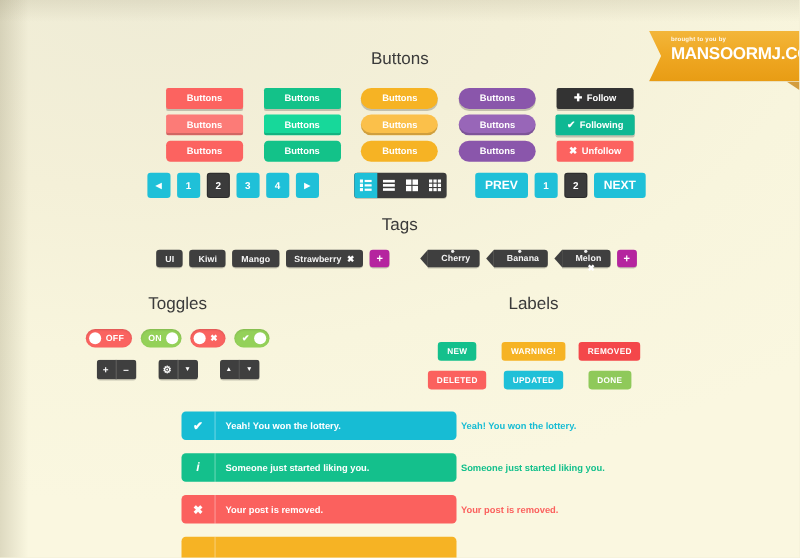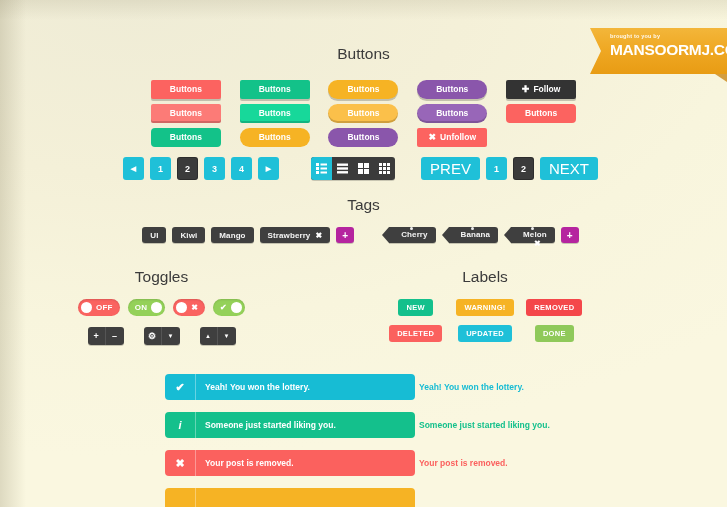--- a/index.html
+++ b/index.html
@@ -123,21 +123,21 @@
     display: flex; background: #3b3b3b; border-radius: 3px; overflow: hidden;
     height: 23px; box-shadow: 0 1px 0 rgba(0,0,0,.18);
   }
   .viewsw .v {
     width: 21px; height: 23px; display:flex; align-items:center; justify-content:center;
     cursor: pointer;
   }
   .viewsw .v.on { background: #1fc0d8; }
   .pgtxt {
     height: 23px; border-radius: 3px; background: #1fc0d8; color:#fff;
-    font-size: 15px; font-weight: normal; padding: 0 9px;
+    font-size: 11px; font-weight: bold; padding: 0 9px;
     display:flex; align-items:center; justify-content:center; margin-right:6px;
     cursor:pointer; border:0; font-family:"Liberation Sans", sans-serif;
   }
 
   
   #tags-area { position: absolute; left: 0; top: 196px; width: 727px; }
   #tags-row { margin-top: 13px; display:flex; justify-content:center; align-items:center; }
   .tag {
     background: #3f3f3f; color: #f4f4f4; font-size: 8px; font-weight: bold;
     height: 16px; border-radius: 3px; display: flex; align-items: center;
@@ -187,21 +187,21 @@
   .stepper .sb {
     width: 18px; height: 18px; background: #3f3f3f; color: #fff;
     display:flex; align-items:center; justify-content:center;
     font-size: 9px; font-weight: bold; cursor: pointer;
     border-right: 1px solid #555;
   }
   .stepper .sb:last-child { border-right: 0; }
   .stepper .sb.tiny { font-size: 6px; }
 
   #labels-grid {
-    margin: 13px auto 0; width: 200px;
+    margin: 25px auto 0; width: 200px;
     display: grid; grid-template-columns: repeat(3, 1fr);
     row-gap: 9px; column-gap: 8px; justify-items: center;
   }
   .lbl-chip {
     font-size: 7.5px; font-weight: bold; color: #fff; letter-spacing: .3px;
     border-radius: 3px; height: 17px; line-height: 17px; padding: 0 8px;
     white-space: nowrap; cursor: pointer;
   }
   .l-green { background: #14c08c; }
   .l-amber { background: #f6b324; }
@@ -279,20 +279,23 @@
           <button class="btn sq c-redL inset"><span>Buttons</span></button>
         </div>
       <div>
           <button class="btn sq c-greenL inset"><span>Buttons</span></button>
         </div>
       <div>
           <button class="btn pill c-amberL inset"><span>Buttons</span></button>
         </div>
       <div>
           <button class="btn pill c-purpleL inset"><span>Buttons</span></button>
+        </div>
+      <div>
+          <button class="btn sq c-teal raise"><span class="ic">✔</span><span>Following</span></button>
         </div>
 
       <div>
           <button class="btn rnd c-red flat"><span>Buttons</span></button>
         </div>
       <div>
           <button class="btn rnd c-green flat"><span>Buttons</span></button>
         </div>
       <div>
           <button class="btn pill c-amber flat"><span>Buttons</span></button>

